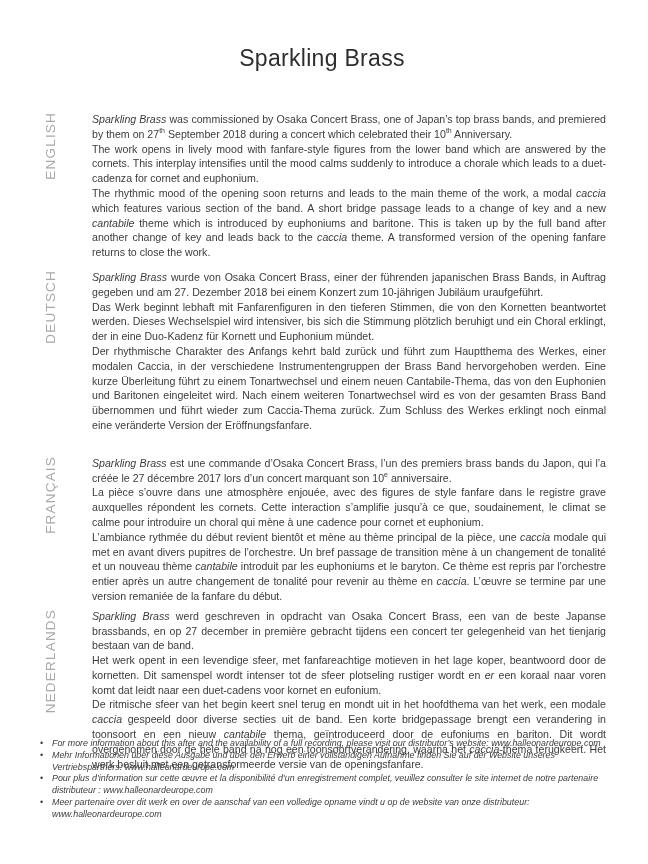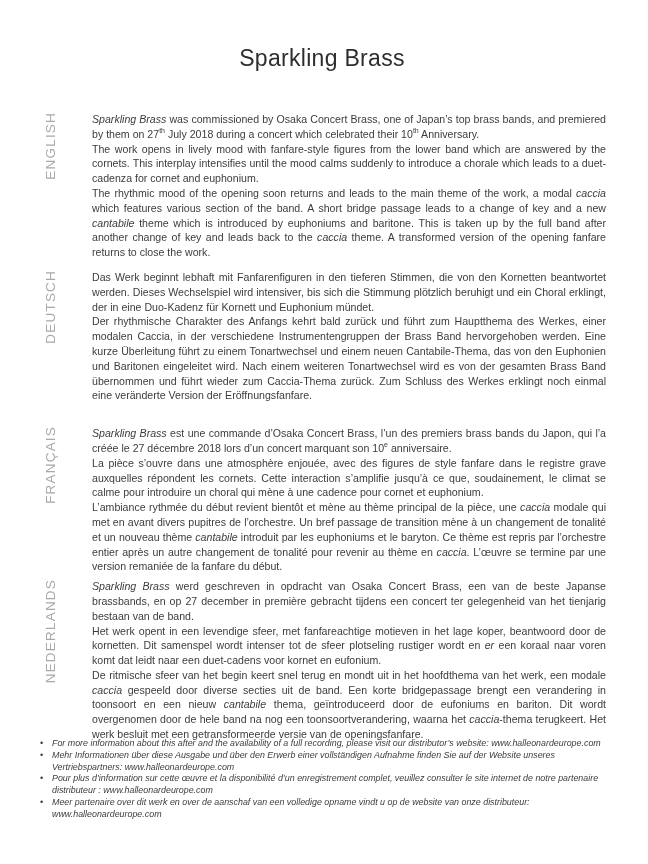--- a/index.html
+++ b/index.html
@@ -64,36 +64,37 @@
 </style>
 </head>
 <body>
 
 <div class="page">
   <h1 class="title">Sparkling Brass</h1>
   <main class="sections" id="sections">
       <section class="section">
         <div class="label-col"><span class="lang-label">ENGLISH</span></div>
         <div class="text-col">
-          <p><span class="it">Sparkling Brass</span><span> was commissioned by Osaka Concert Brass, one of Japan’s top brass bands, and premiered by them on 27</span><sup class="sp">th</sup><span> July 2018 during a concert which celebrated their 10</span><sup class="sp">th</sup><span> Anniversary.</span></p>
+          <p><span class="it">Sparkling Brass</span><span> was commissioned by Osaka Concert Brass, one of Japan’s top brass bands, and premiered by them on 27</span><sup class="sp">th</sup><span> September 2018 during a concert which celebrated their 10</span><sup class="sp">th</sup><span> Anniversary.</span></p>
           <p><span>The work opens in lively mood with fanfare-style figures from the lower band which are answered by the cornets. This interplay intensifies until the mood calms suddenly to introduce a chorale which leads to a duet-cadenza for cornet and euphonium.</span></p>
           <p><span>The rhythmic mood of the opening soon returns and leads to the main theme of the work, a modal </span><span class="it">caccia</span><span> which features various section of the band. A short bridge passage leads to a change of key and a new </span><span class="it">cantabile</span><span> theme which is introduced by euphoniums and baritone. This is taken up by the full band after another change of key and leads back to the </span><span class="it">caccia</span><span> theme. A transformed version of the opening fanfare returns to close the work.</span></p>
         </div>
       </section>
       <section class="section">
         <div class="label-col"><span class="lang-label">DEUTSCH</span></div>
         <div class="text-col">
+          <p><span class="it">Sparkling Brass</span><span> wurde von Osaka Concert Brass, einer der führenden japanischen Brass Bands, in Auftrag gegeben und am 27. Dezember 2018 bei einem Konzert zum 10-jährigen Jubiläum uraufgeführt.</span></p>
           <p><span>Das Werk beginnt lebhaft mit Fanfarenfiguren in den tieferen Stimmen, die von den Kornetten beantwortet werden. Dieses Wechselspiel wird intensiver, bis sich die Stimmung plötzlich beruhigt und ein Choral erklingt, der in eine Duo-Kadenz für Kornett und Euphonium mündet.</span></p>
           <p><span>Der rhythmische Charakter des Anfangs kehrt bald zurück und führt zum Hauptthema des Werkes, einer modalen Caccia, in der verschiedene Instrumentengruppen der Brass Band hervorgehoben werden. Eine kurze Überleitung führt zu einem Tonartwechsel und einem neuen Cantabile-Thema, das von den Euphonien und Baritonen eingeleitet wird. Nach einem weiteren Tonartwechsel wird es von der gesamten Brass Band übernommen und führt wieder zum Caccia-Thema zurück. Zum Schluss des Werkes erklingt noch einmal eine veränderte Version der Eröffnungsfanfare.</span></p>
         </div>
       </section>
       <section class="section">
         <div class="label-col"><span class="lang-label">FRANÇAIS</span></div>
         <div class="text-col">
-          <p><span class="it">Sparkling Brass</span><span> est une commande d’Osaka Concert Brass, l’un des premiers brass bands du Japon, qui l’a créée le 27 décembre 2018 lors d’un concert marquant son 10</span><sup class="sp">e</sup><span> anniversaire.</span></p>
+          <p><span class="it">Sparkling Brass</span><span> est une commande d’Osaka Concert Brass, l’un des premiers brass bands du Japon, qui l’a créée le 27 décembre 2017 lors d’un concert marquant son 10</span><sup class="sp">e</sup><span> anniversaire.</span></p>
           <p><span>La pièce s’ouvre dans une atmosphère enjouée, avec des figures de style fanfare dans le registre grave auxquelles répondent les cornets. Cette interaction s’amplifie jusqu’à ce que, soudainement, le climat se calme pour introduire un choral qui mène à une cadence pour cornet et euphonium.</span></p>
           <p><span>L’ambiance rythmée du début revient bientôt et mène au thème principal de la pièce, une </span><span class="it">caccia</span><span> modale qui met en avant divers pupitres de l’orchestre. Un bref passage de transition mène à un changement de tonalité et un nouveau thème </span><span class="it">cantabile</span><span> introduit par les euphoniums et le baryton. Ce thème est repris par l’orchestre entier après un autre changement de tonalité pour revenir au thème en </span><span class="it">caccia</span><span>. L’œuvre se termine par une version remaniée de la fanfare du début.</span></p>
         </div>
       </section>
       <section class="section">
         <div class="label-col"><span class="lang-label">NEDERLANDS</span></div>
         <div class="text-col">
           <p><span class="it">Sparkling Brass</span><span> werd geschreven in opdracht van Osaka Concert Brass, een van de beste Japanse brassbands, en op 27 december in première gebracht tijdens een concert ter gelegenheid van het tienjarig bestaan van de band.</span></p>
           <p><span>Het werk opent in een levendige sfeer, met fanfareachtige motieven in het lage koper,  beantwoord door de kornetten. Dit samenspel wordt intenser tot de sfeer plotseling rustiger wordt en </span><span class="it">er</span><span> een koraal naar voren komt dat leidt naar een duet-cadens voor kornet en eufonium.</span></p>
           <p><span>De ritmische sfeer van het begin keert snel terug en mondt uit in het hoofdthema van het werk, een modale </span><span class="it">caccia</span><span> gespeeld door diverse secties uit de band. Een korte bridgepassage brengt een verandering in toonsoort en een nieuw </span><span class="it">cantabile</span><span> thema, geïntroduceerd door de eufoniums en bariton. Dit wordt overgenomen door de hele band na nog een toonsoortverandering, waarna het </span><span class="it">caccia</span><span>-thema terugkeert. Het werk besluit met een getransformeerde versie van de openingsfanfare.</span></p>

